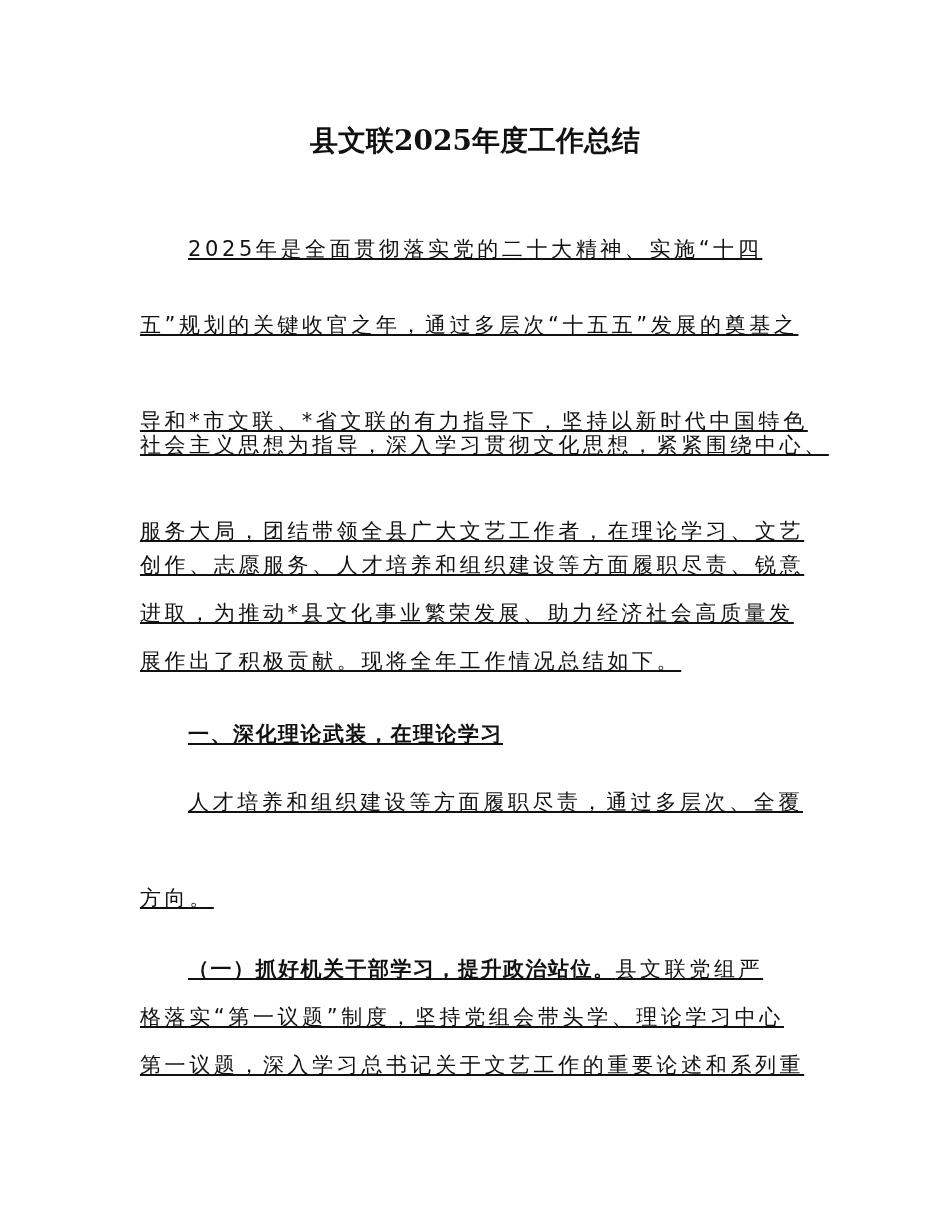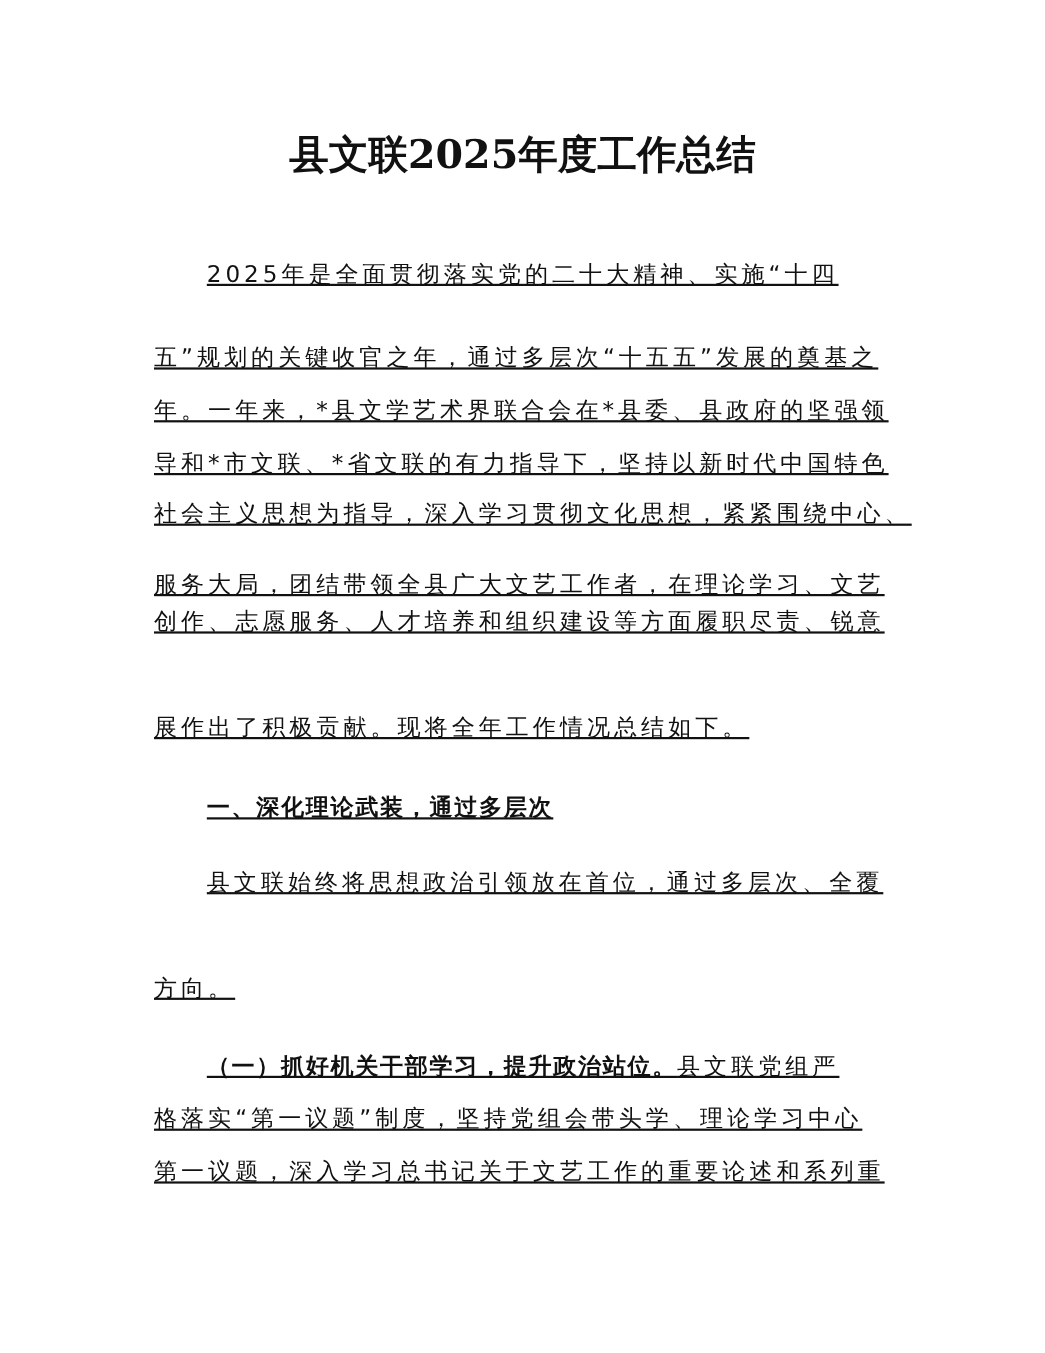--- a/index.html
+++ b/index.html
@@ -22,21 +22,21 @@
       width: 950px;
       height: 1230px;
       background: #ffffff;
     }
     .title {
       position: absolute;
       left: 0;
       width: 950px;
       top: 118px;
       text-align: center;
-      font-size: 36px;
+      font-size: 28px;
       font-weight: bold;
       letter-spacing: 0px;
       line-height: 46px;
       white-space: nowrap;
       font-family: "DejaVu Serif", "Liberation Serif", serif;
     }
     .line {
       position: absolute;
       left: 140px;
       font-size: 21px;
@@ -62,30 +62,30 @@
   </style>
 </head>
 <body>
 
 <div class="page">
 
   <div class="title">县文联2025年度工作总结</div>
 
   <div class="line indent" style="top:232px;">2025年是全面贯彻落实党的二十大精神、实施“十四</div>
   <div class="line" style="top:308px;">五”规划的关键收官之年，通过多层次“十五五”发展的奠基之</div>
-  <div class="line" style="top:356px;">年。一年来，*县文学艺术界联合会在*县委、县政府的坚强领</div>
   <div class="line" style="top:404px;">导和*市文联、*省文联的有力指导下，坚持以新时代中国特色</div>
-  <div class="line" style="top:450px;">社会主义思想为指导，深入学习贯彻文化思想，紧紧围绕中心、</div>
+  <div class="line" style="top:428px;">社会主义思想为指导，深入学习贯彻文化思想，紧紧围绕中心、</div>
   <div class="line" style="top:514px;">服务大局，团结带领全县广大文艺工作者，在理论学习、文艺</div>
   <div class="line" style="top:548px;">创作、志愿服务、人才培养和组织建设等方面履职尽责、锐意</div>
+  <div class="line" style="top:596px;">进取，为推动*县文化事业繁荣发展、助力经济社会高质量发</div>
   <div class="line" style="top:644px;">展作出了积极贡献。现将全年工作情况总结如下。</div>
 
-  <div class="line indent heading" style="top:717px;">一、深化理论武装，通过多层次</div>
+  <div class="line indent heading" style="top:717px;">一、深化理论武装，在理论学习</div>
 
-  <div class="line indent" style="top:785px;">县文联始终将思想政治引领放在首位，通过多层次、全覆</div>
+  <div class="line indent" style="top:785px;">人才培养和组织建设等方面履职尽责，通过多层次、全覆</div>
   <div class="line" style="top:881px;">方向。</div>
 
   <div class="line indent" style="top:952px; letter-spacing:0;">
     <span class="bold-lead">（一）抓好机关干部学习，提升政治站位。</span><span style="letter-spacing:3.6px;">县文联党组严</span>
   </div>
   <div class="line" style="top:1000px;">格落实“第一议题”制度，坚持党组会带头学、理论学习中心</div>
   <div class="line" style="top:1048px;">第一议题，深入学习总书记关于文艺工作的重要论述和系列重</div>
 
 </div>
 

